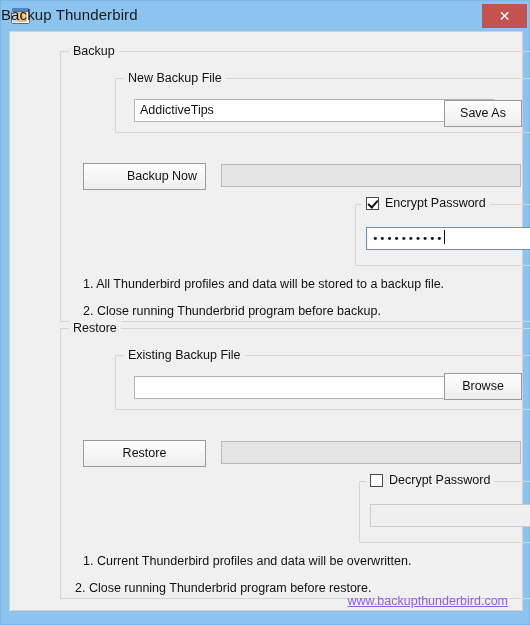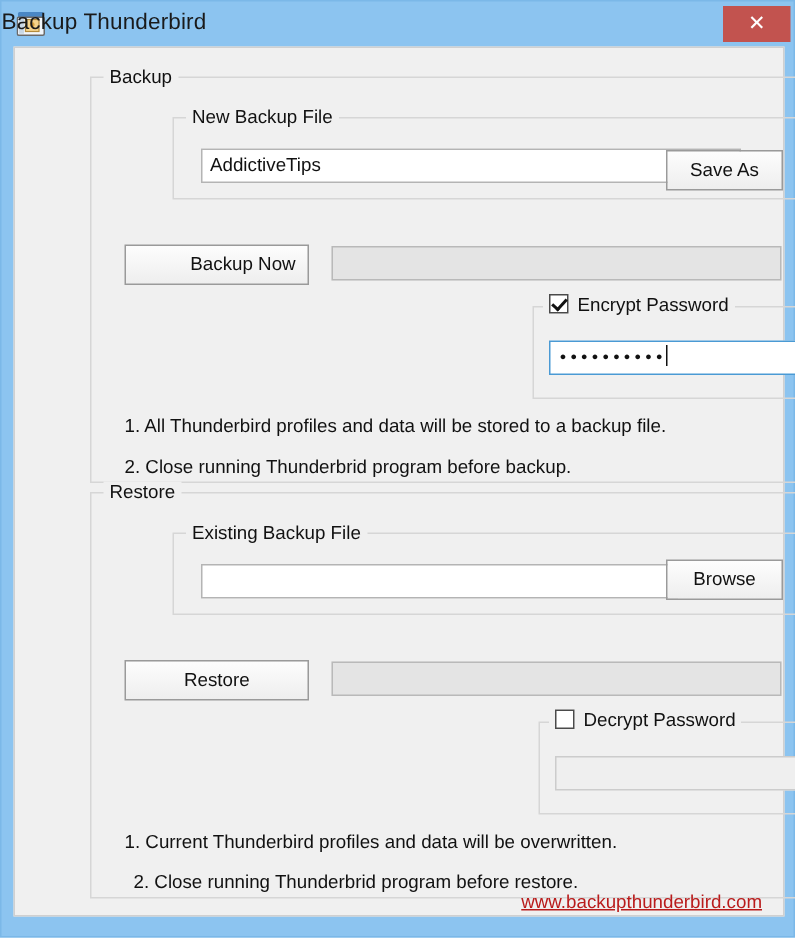--- a/index.html
+++ b/index.html
@@ -157,21 +157,21 @@
     position: absolute;
     box-sizing: border-box;
     background: #e4e4e4;
     border: 1px solid #b9b9b9;
     height: 23px;
   }
 
   .checkbox-row {
     position: absolute;
     display: flex;
-    align-items: flex-start;
+    align-items: flex-end;
     gap: 6px;
     background: #f0f0f0;
     padding: 0 4px;
     top: -9px;
     left: 6px;
     cursor: pointer;
   }
   .checkbox {
     width: 13px;
     height: 13px;
@@ -200,21 +200,21 @@
   .note {
     position: absolute;
     font-size: 12.5px;
     color: #111;
     white-space: nowrap;
   }
 
   .weblink {
     position: absolute;
     font-size: 12.5px;
-    color: #b91c1c;
+    color: #8b5cf6;
     text-decoration: underline;
     cursor: pointer;
     white-space: nowrap;
     margin-left: 36px;
   }
 </style>
 </head>
 <body>
 
 <div class="window">
@@ -275,19 +275,19 @@
 
       <div class="groupbox" id="group-decrypt-password">
         <div class="checkbox-row">
           <span class="checkbox"></span>
           <span class="checkbox-label">Decrypt Password</span>
         </div>
         <div class="textinput disabled" style="left:10px; top:22px; width:192px;"><span class="password-dots"></span></div>
       </div>
 
       <div class="note" style="left:22px; top:225px;">1. Current Thunderbird profiles and data will be overwritten.</div>
-      <div class="note" style="left:28px; top:252px;">2. Close running Thunderbrid program before restore.</div>
+      <div class="note" style="left:14px; top:252px;">2. Close running Thunderbrid program before restore.</div>
     </div>
 
     <div class="weblink" style="right:14px; top:562px;">www.backupthunderbird.com</div>
 
   </div>
 </div>
 
 </body></html>

